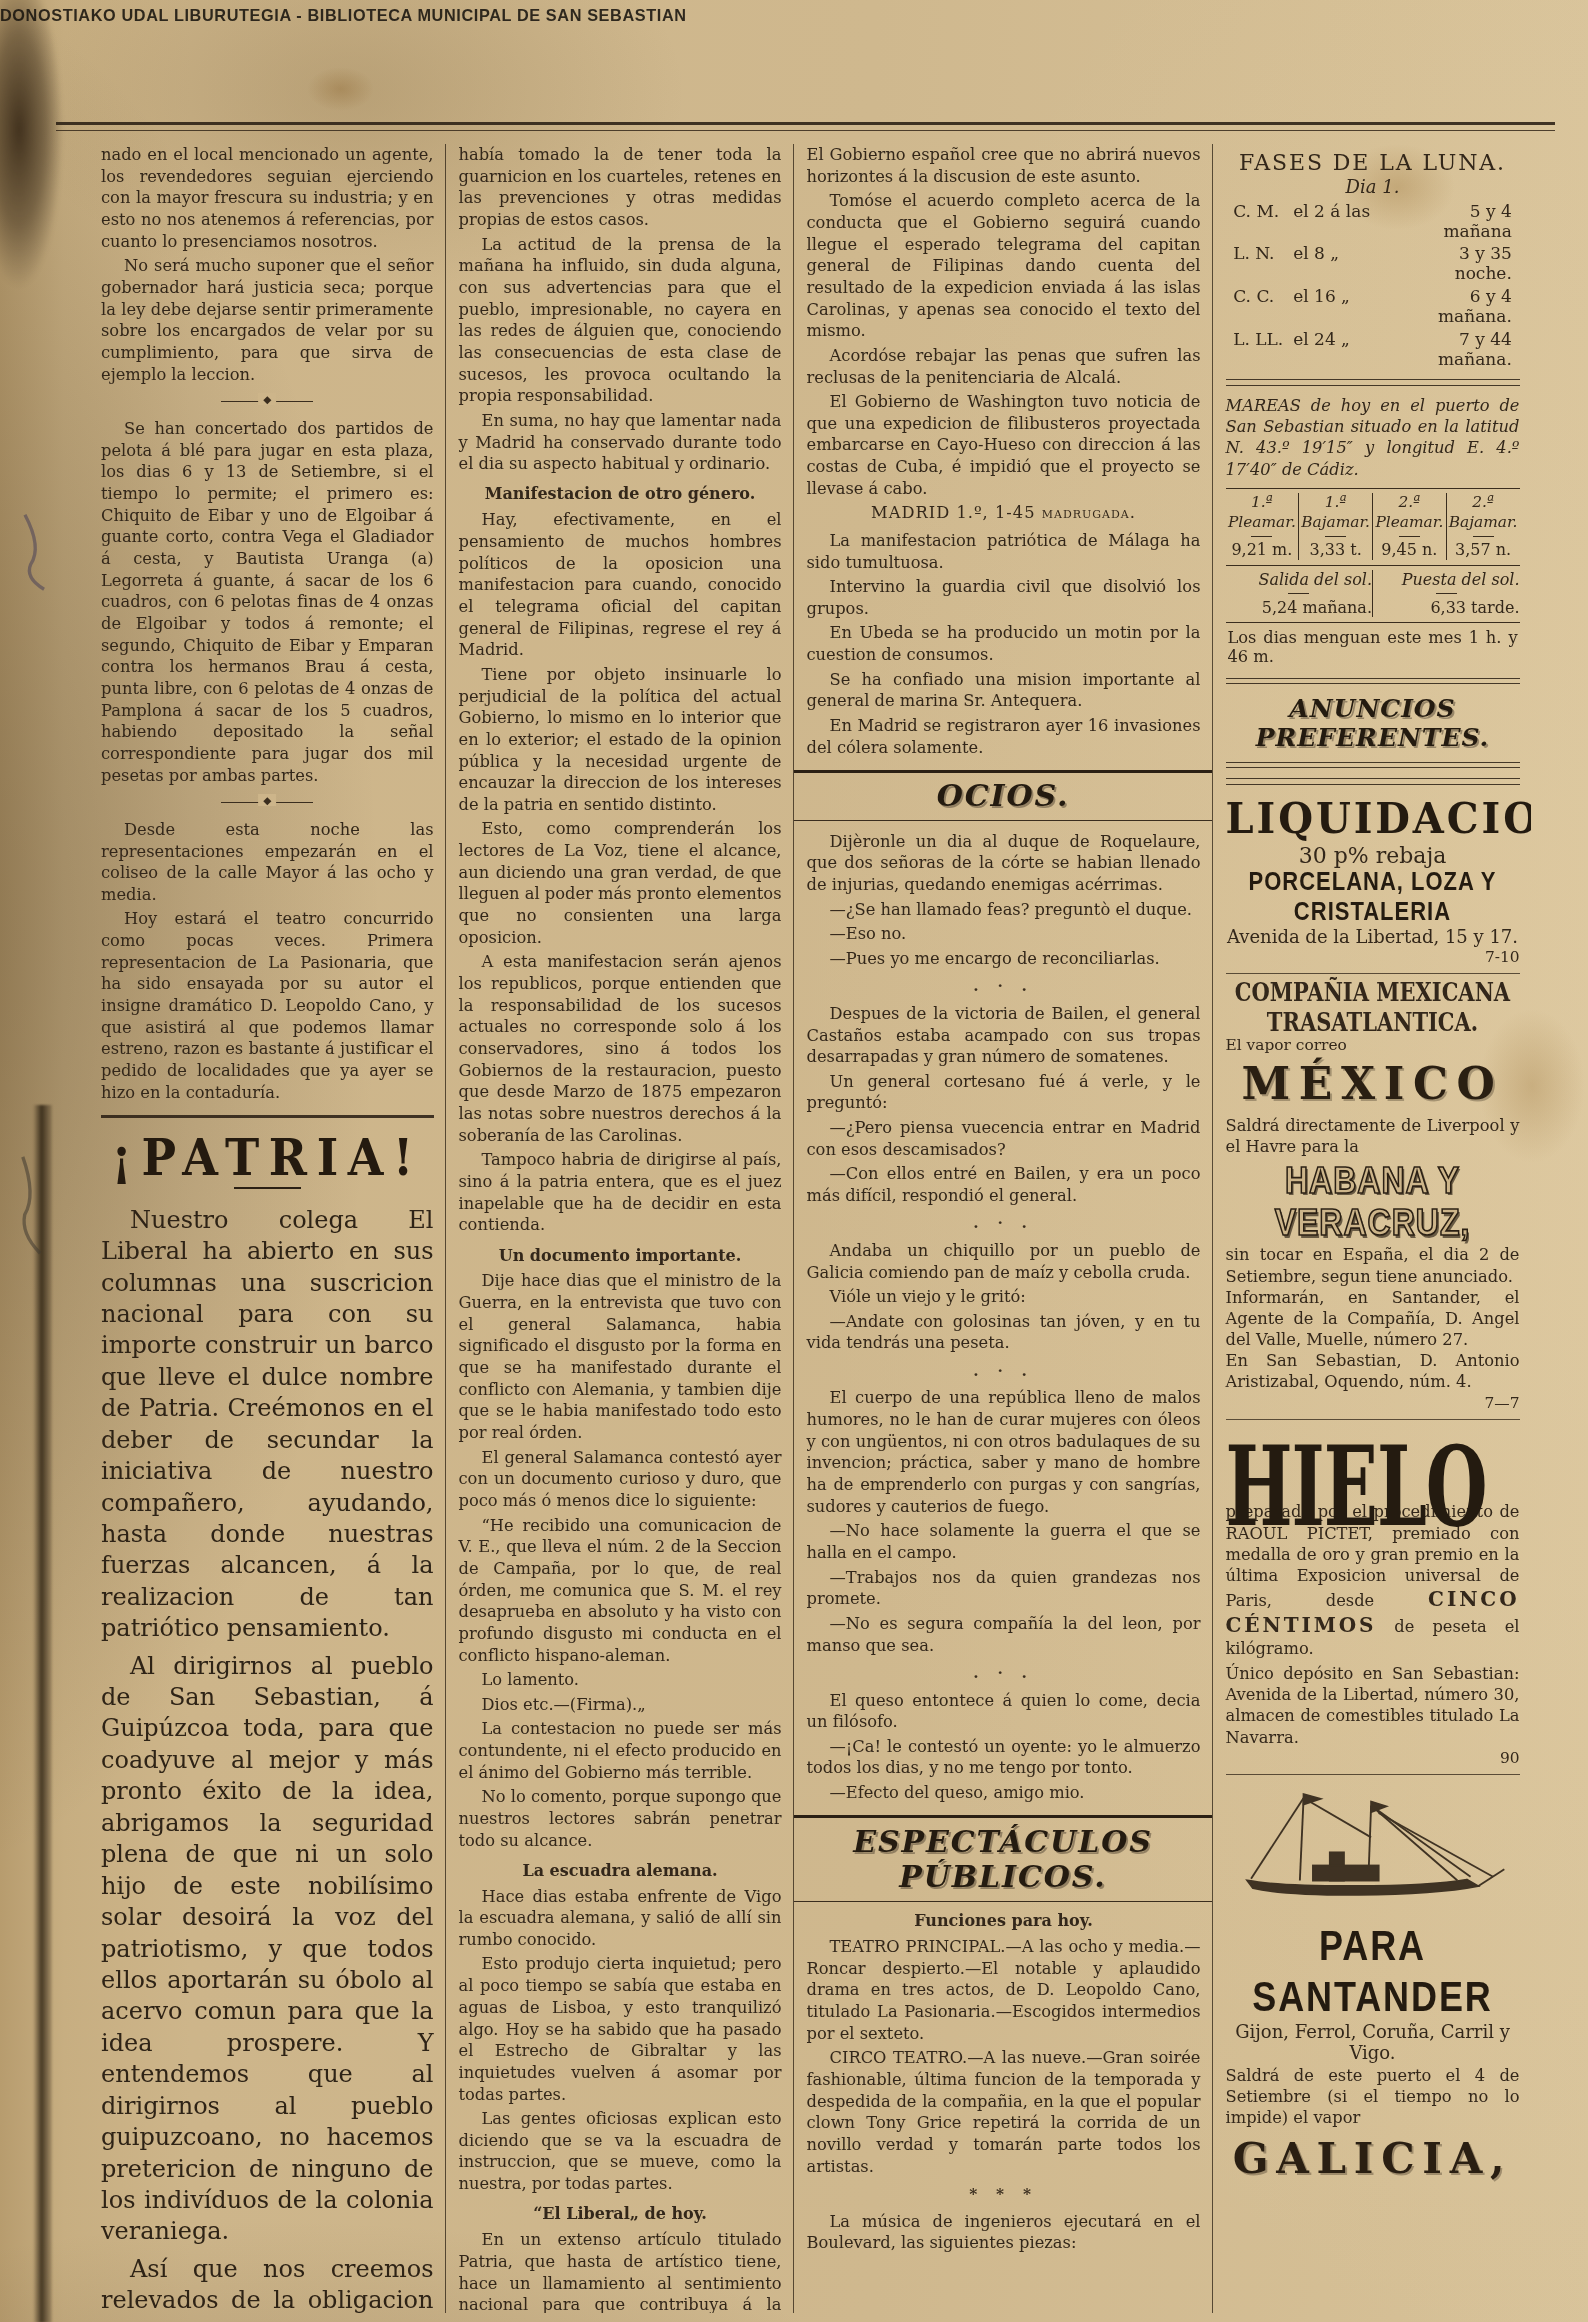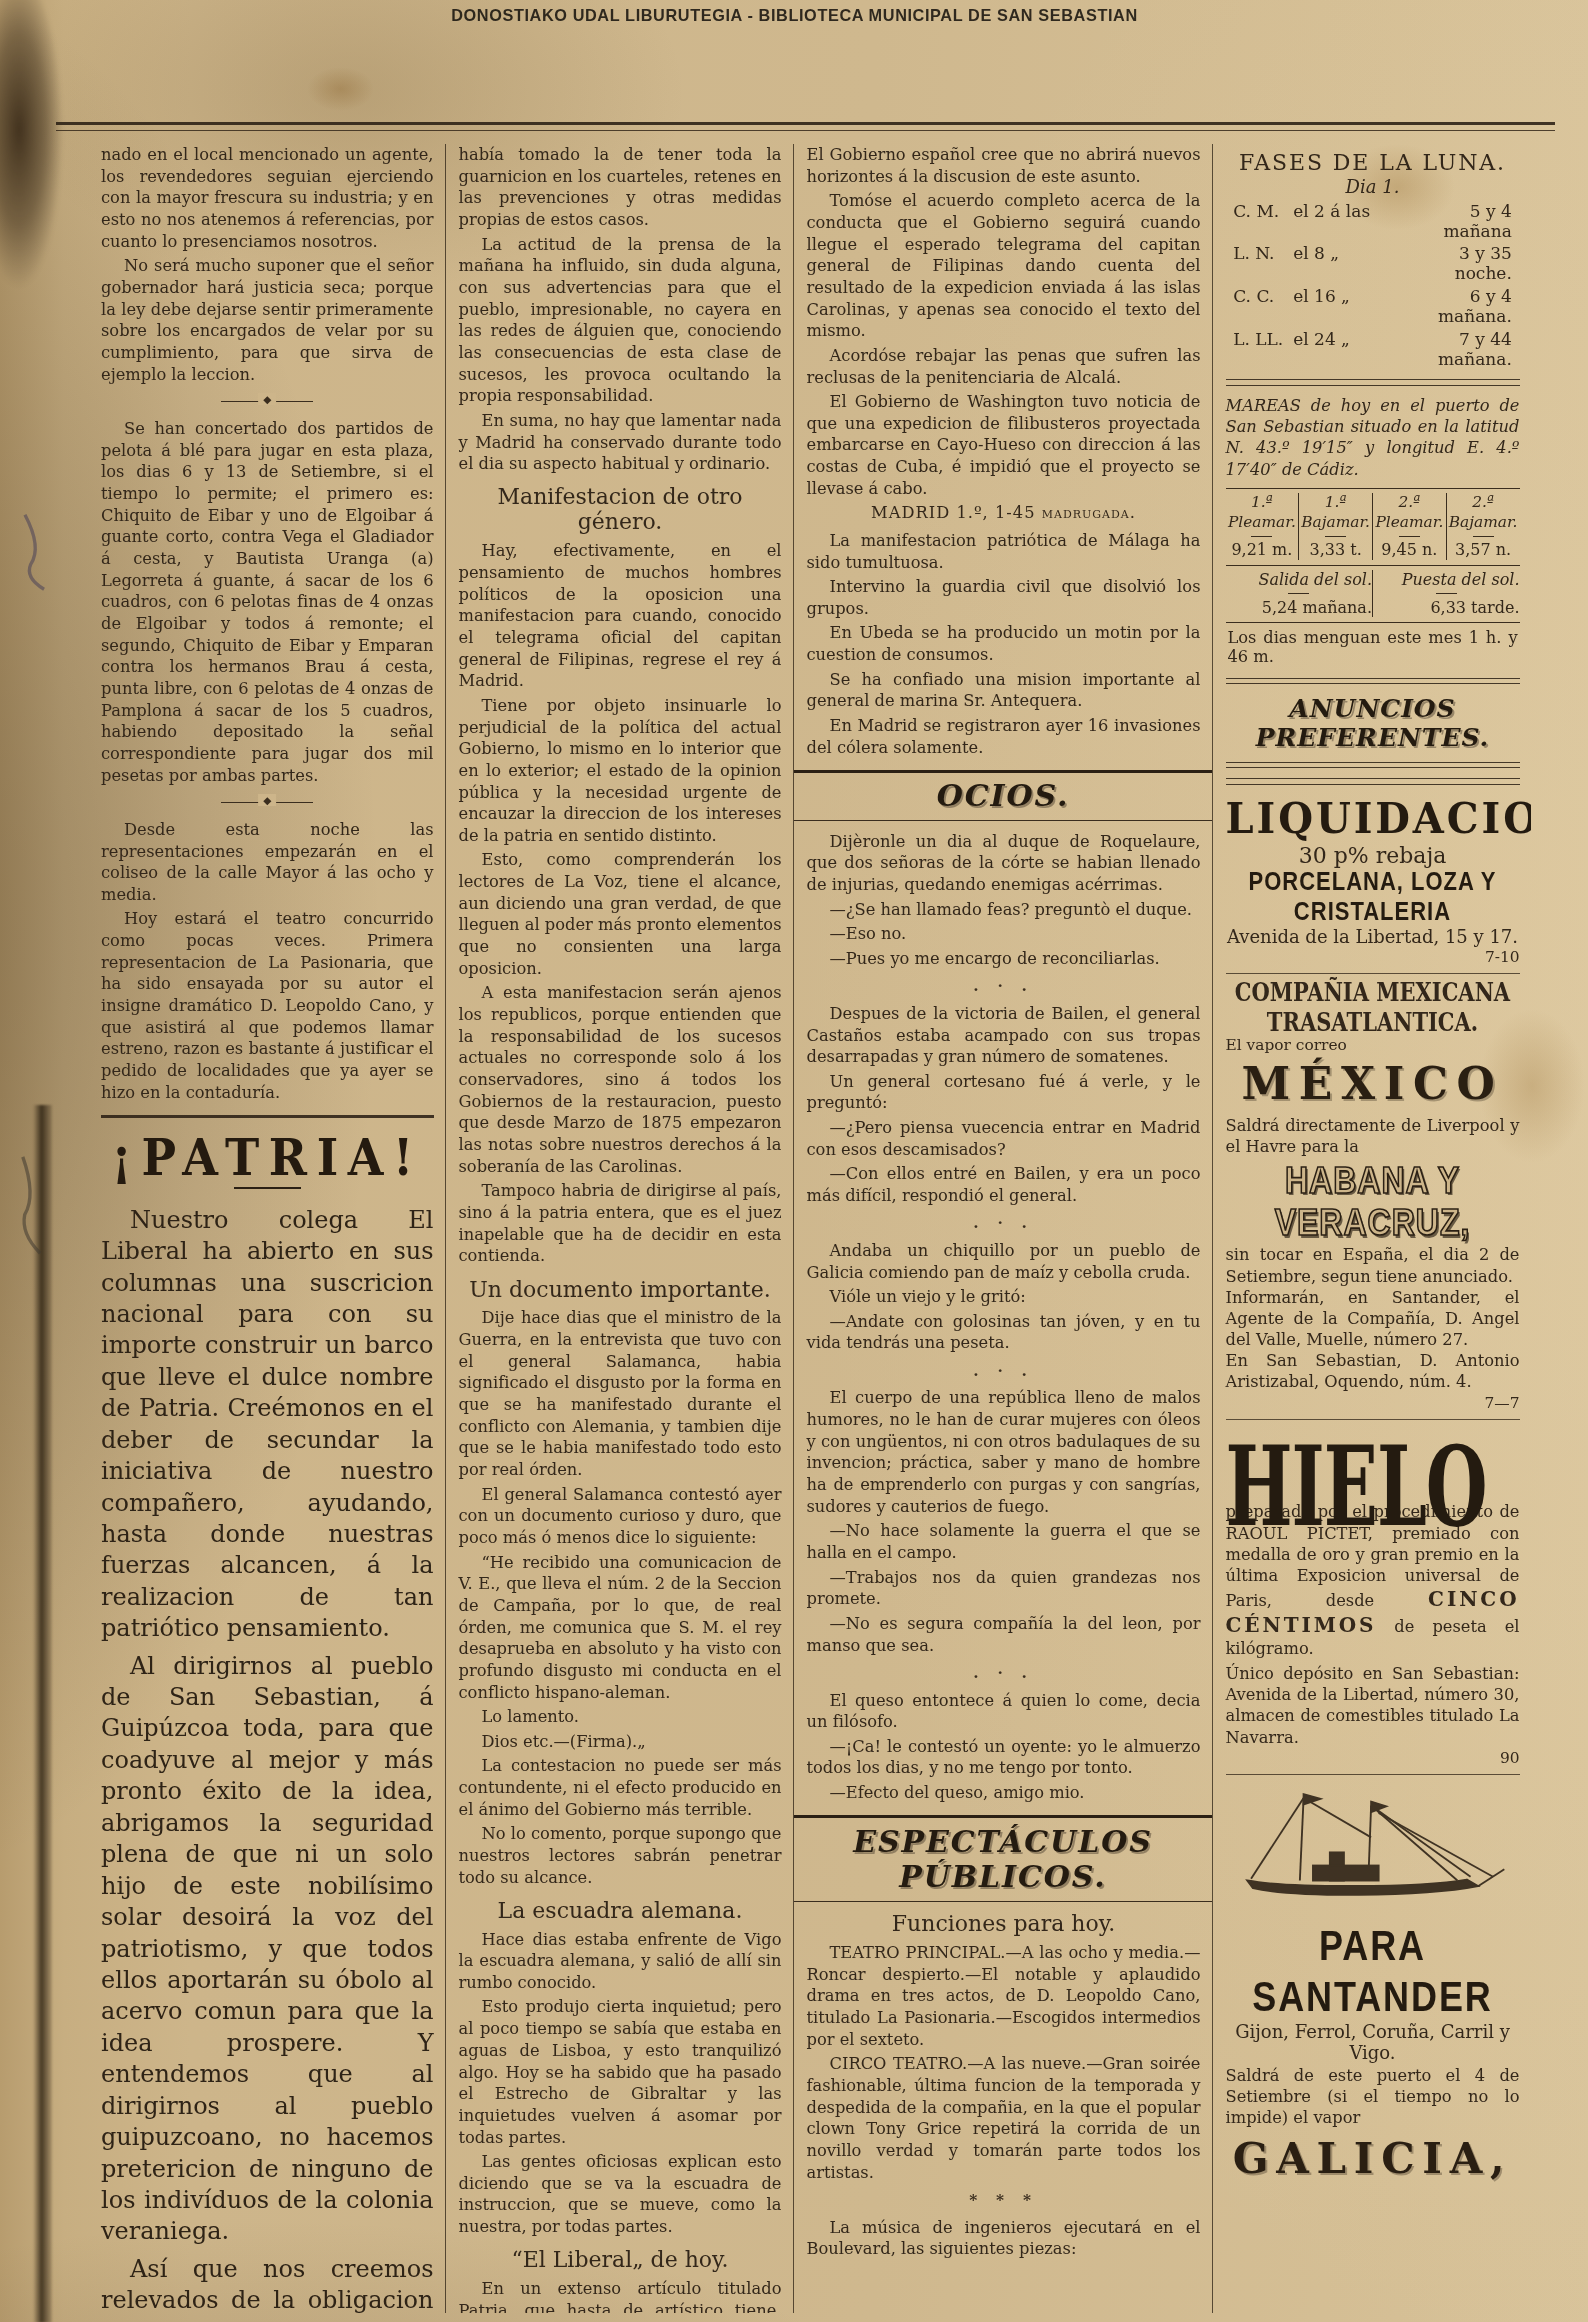--- a/index.html
+++ b/index.html
@@ -20,37 +20,37 @@
   
   .corner-tear{position:absolute; left:-25px; top:-29px; width:88px; height:317px;
     background:radial-gradient(closest-side, rgba(46,32,16,.85), rgba(46,32,16,.45) 60%, rgba(0,0,0,0));
     border-radius:40% 60% 50% 50%; filter:blur(1.9px);}
   .spine-shadow{position:absolute; left:33px; top:1105px; width:19px; height:1218px;
     background:linear-gradient(90deg, rgba(30,20,8,.0), rgba(30,20,8,.75) 45%, rgba(30,20,8,.15));
     filter:blur(1px);}
   .stain{position:absolute; border-radius:50%; pointer-events:none;}
   .margin-mark{position:absolute; pointer-events:none; opacity:.55;}
 
-  .stamp{position:absolute; top:5.8px; left:0; width:100%; text-align:center;
+  .stamp{position:absolute; top:5.8px; left:0; width:100%; text-align:left;
     font-family:"Liberation Sans", sans-serif; font-weight:700; font-size:16.3px;
     letter-spacing:0.6px; color:#19150f; opacity:.88; transform:scaleY(1.05);}
   .masthead-rule{position:absolute; top:122px; left:56px; width:1499px; height:8.6px;
     border-top:3.8px solid var(--ink); border-bottom:1.9px solid var(--ink2); opacity:.88;}
 
   .content{position:absolute; top:144px; left:53px; width:1529px; height:2169px;
     display:grid; grid-template-columns:392px 348px 419px 319px;}
   .col{height:2169px; overflow:hidden; padding:0 11.5px 0 12.5px;}
   .col + .col{border-left:1.9px solid rgba(38,28,15,.72);}
   .col1{padding-left:48px;}
 
   
   .para{font-size:16.3px; line-height:1.33; text-align:justify; text-indent:23px; margin-bottom:2.9px;}
   .para.nofirst{text-indent:0;}
   .para-lg{font-size:24px; line-height:1.31; text-align:justify; text-indent:29px; margin-bottom:5.8px; color:#2e2316;}
-  .subhead{font-size:22px; font-weight:400; text-align:center; margin:9.6px 0 5.8px;}
+  .subhead{font-size:16px; font-weight:700; text-align:center; margin:9.6px 0 5.8px;}
   .dateline{font-size:16.3px; text-align:center; font-variant:small-caps; letter-spacing:1px; margin:3.8px 0 7.7px;}
   .asterism{text-align:center; font-weight:700; font-size:15.4px; letter-spacing:6.7px; margin:7.7px 0; color:var(--ink2);}
   .ornament{position:relative; width:92px; height:13.4px; margin:9.6px auto;}
   .ornament::before{content:""; position:absolute; left:0; right:0; top:5.8px; border-top:1.9px solid var(--ink2);}
   .ornament::after{content:"◆"; position:absolute; left:50%; top:-1.9px; transform:translateX(-50%);
     font-size:10.6px; color:var(--ink2); background:var(--paper); padding:0 4.8px;}
 
   
   .rule-heavy{border-top:3.8px solid var(--ink); margin:11.5px 0; opacity:.88;}
   .rule-thin{border-top:1.9px solid var(--ink2); margin:7.7px 0; opacity:.8;}

